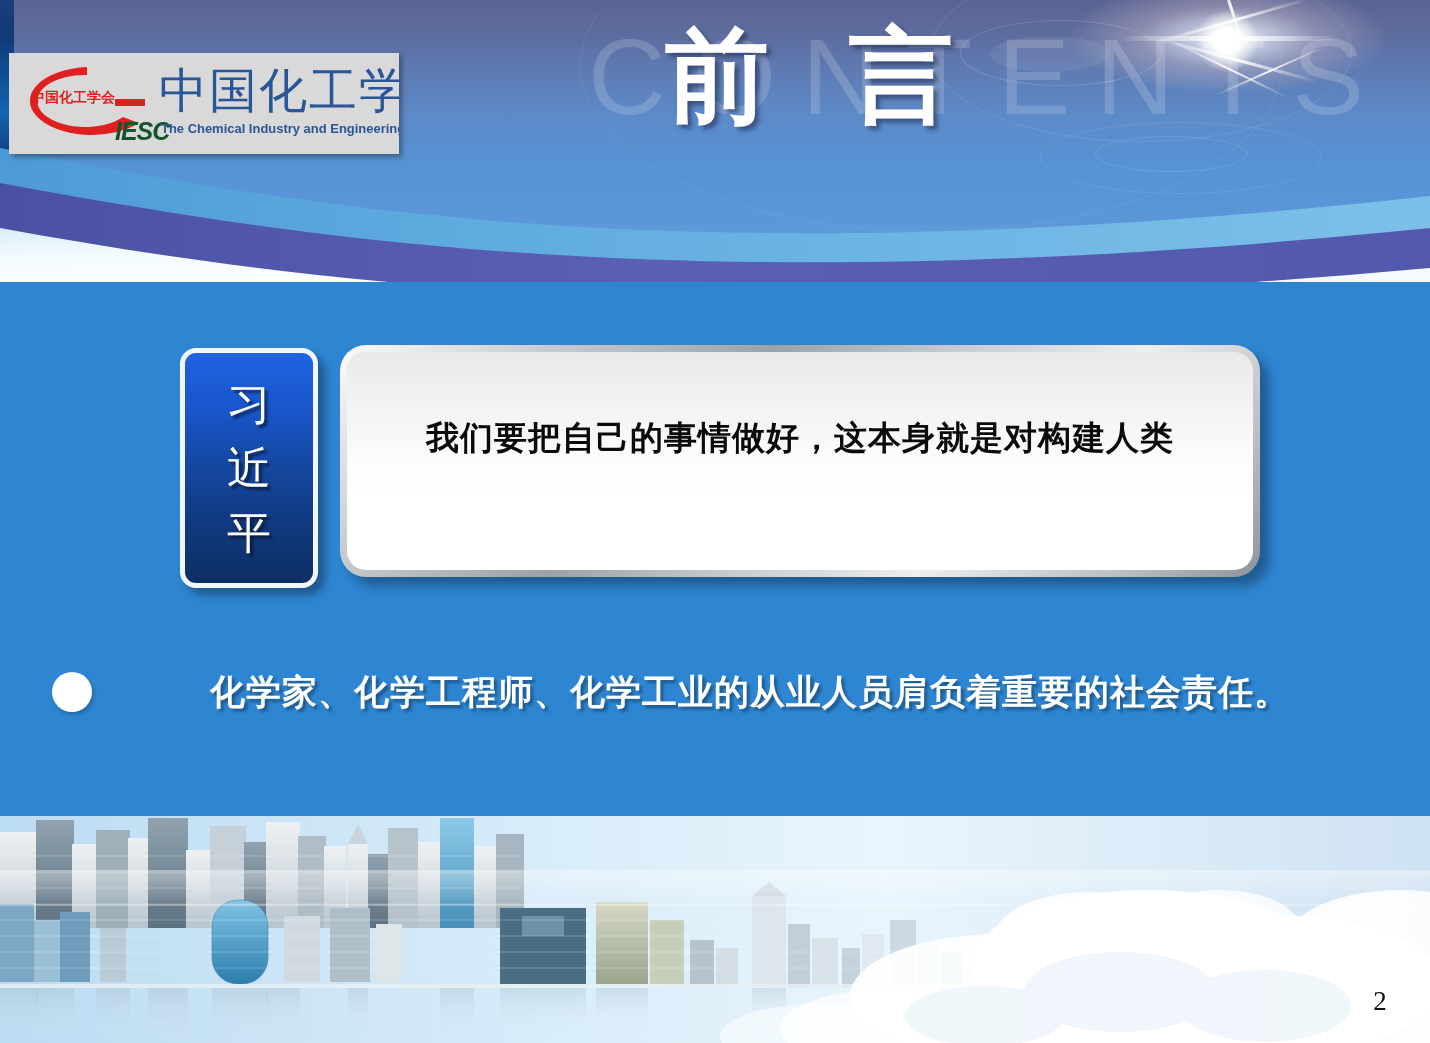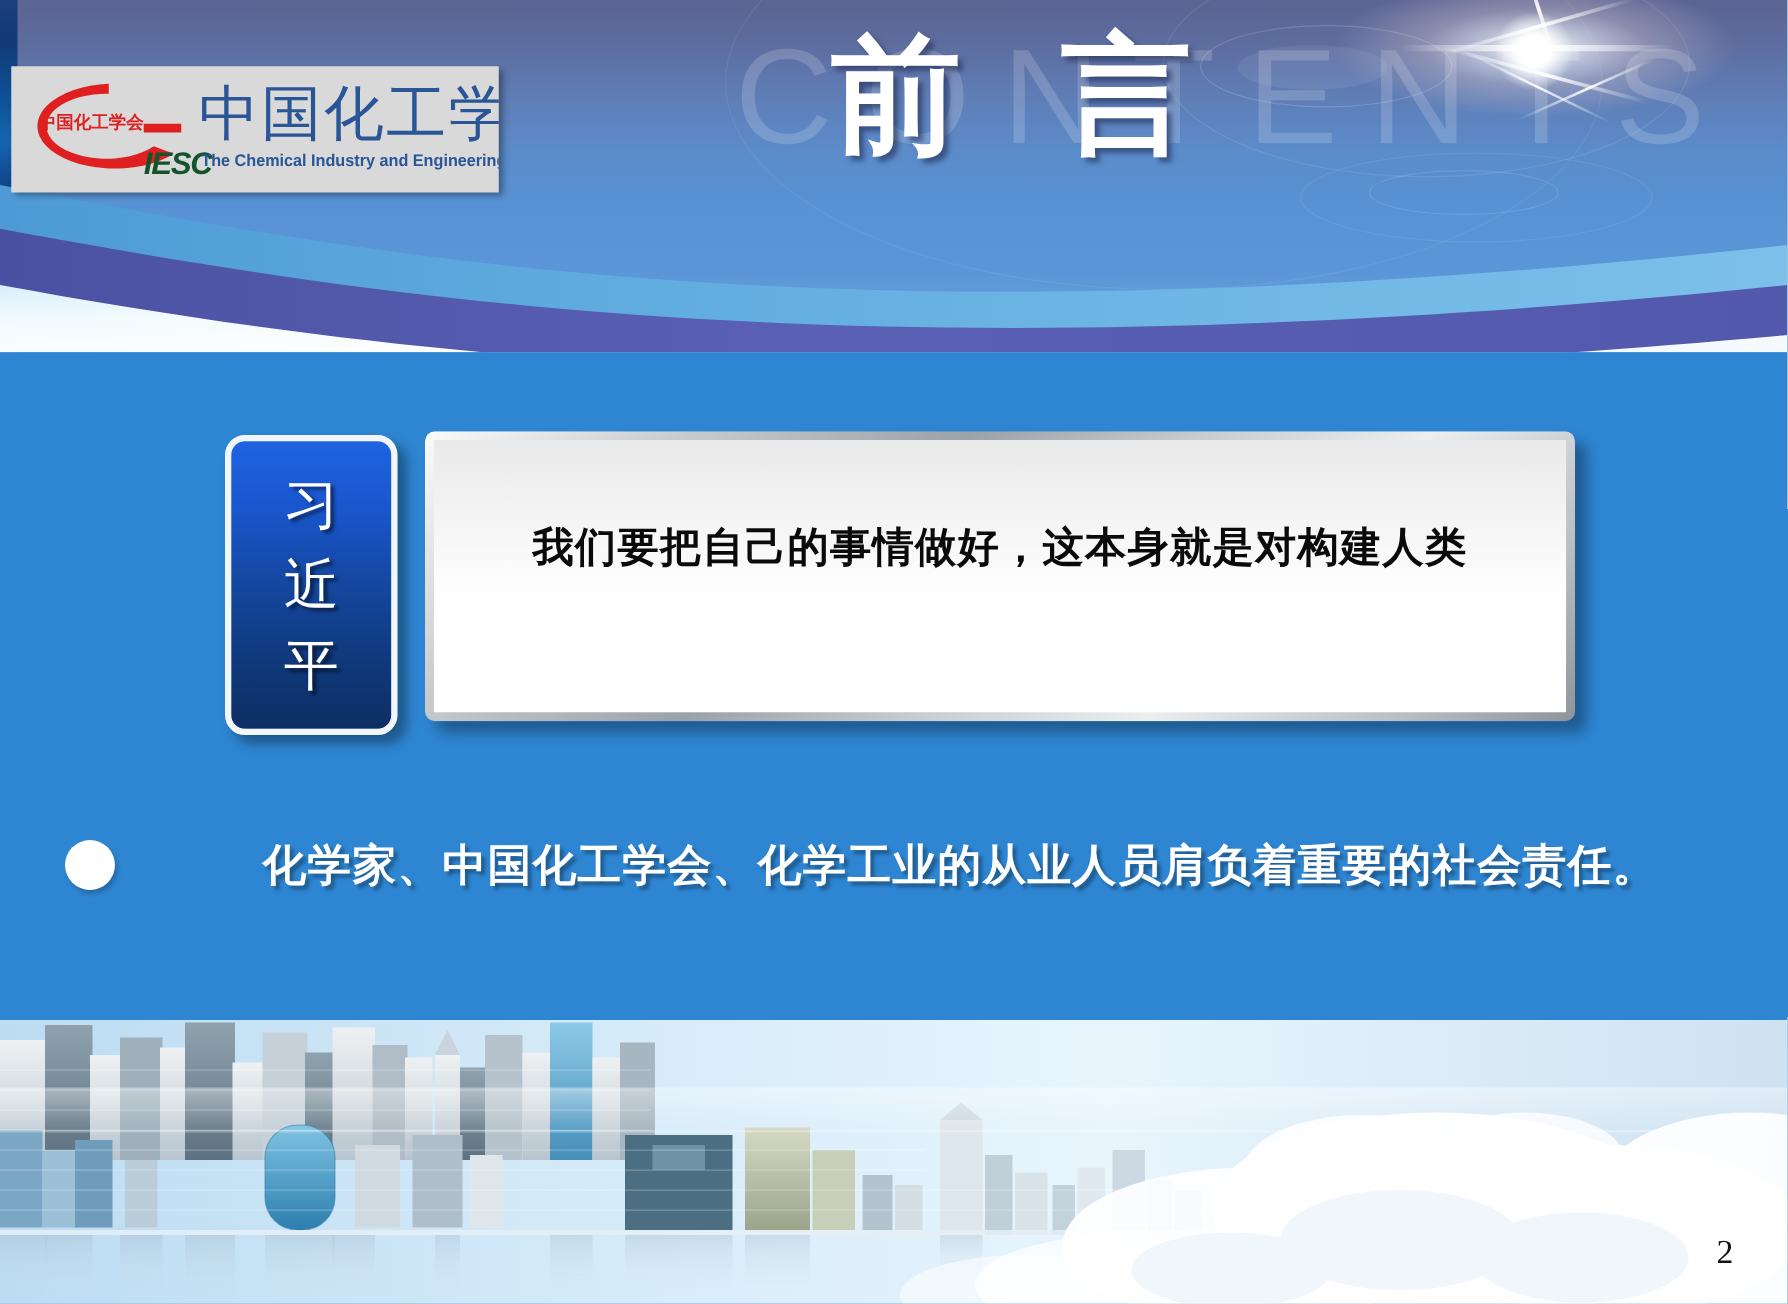--- a/index.html
+++ b/index.html
@@ -206,21 +206,21 @@
     color: #ffffff;
     line-height: 1;
     text-shadow: 3px 3px 3px rgba(0,0,0,0.55);
   }
 
   
   .quote-box {
     position: absolute;
     left: 340px; top: 345px;
     width: 920px; height: 232px;
-    border-radius: 8px;
+    border-radius: 26px;
     box-sizing: border-box;
     border: 7px solid transparent;
     background:
       linear-gradient(180deg,
           #e9e9e9 0%, #efefef 14%, #f6f6f6 34%,
           #fdfdfd 52%, #ffffff 68%, #ffffff 100%) padding-box,
       linear-gradient(135deg,
           #fbfbfb 0%, #c9cccf 18%, #9ba2a8 38%,
           #c8cccf 54%, #eceeef 70%, #b8bdc2 88%, #8d949a 100%) border-box;
     box-shadow: 9px 9px 11px rgba(0,0,0,0.32);
@@ -366,21 +366,21 @@
     <span class="ch">近</span>
     <span class="ch">平</span>
   </div>
 
   <div class="quote-box">
     <div class="quote-line l1">我们要把自己的事情做好，这本身就是对构建人类</div>
   </div>
 
   <div class="bullet-row">
     <div class="bullet-dot"></div>
-    <div class="bullet-text">化学家、中国化工学会、化学工业的从业人员肩负着重要的社会责任。</div>
+    <div class="bullet-text">化学家、化学工程师、化学工业的从业人员肩负着重要的社会责任。</div>
   </div>
 
   <div class="footer-img">
     <svg class="footer-svg" viewBox="0 0 1430 227" preserveAspectRatio="none">
       <defs>
         <linearGradient id="sky" x1="0" y1="0" x2="1" y2="0">
           <stop offset="0%" stop-color="#bcdcf2"></stop>
           <stop offset="35%" stop-color="#d6ebf9"></stop>
           <stop offset="62%" stop-color="#e8f5fd"></stop>
           <stop offset="100%" stop-color="#cfe2f2"></stop>

